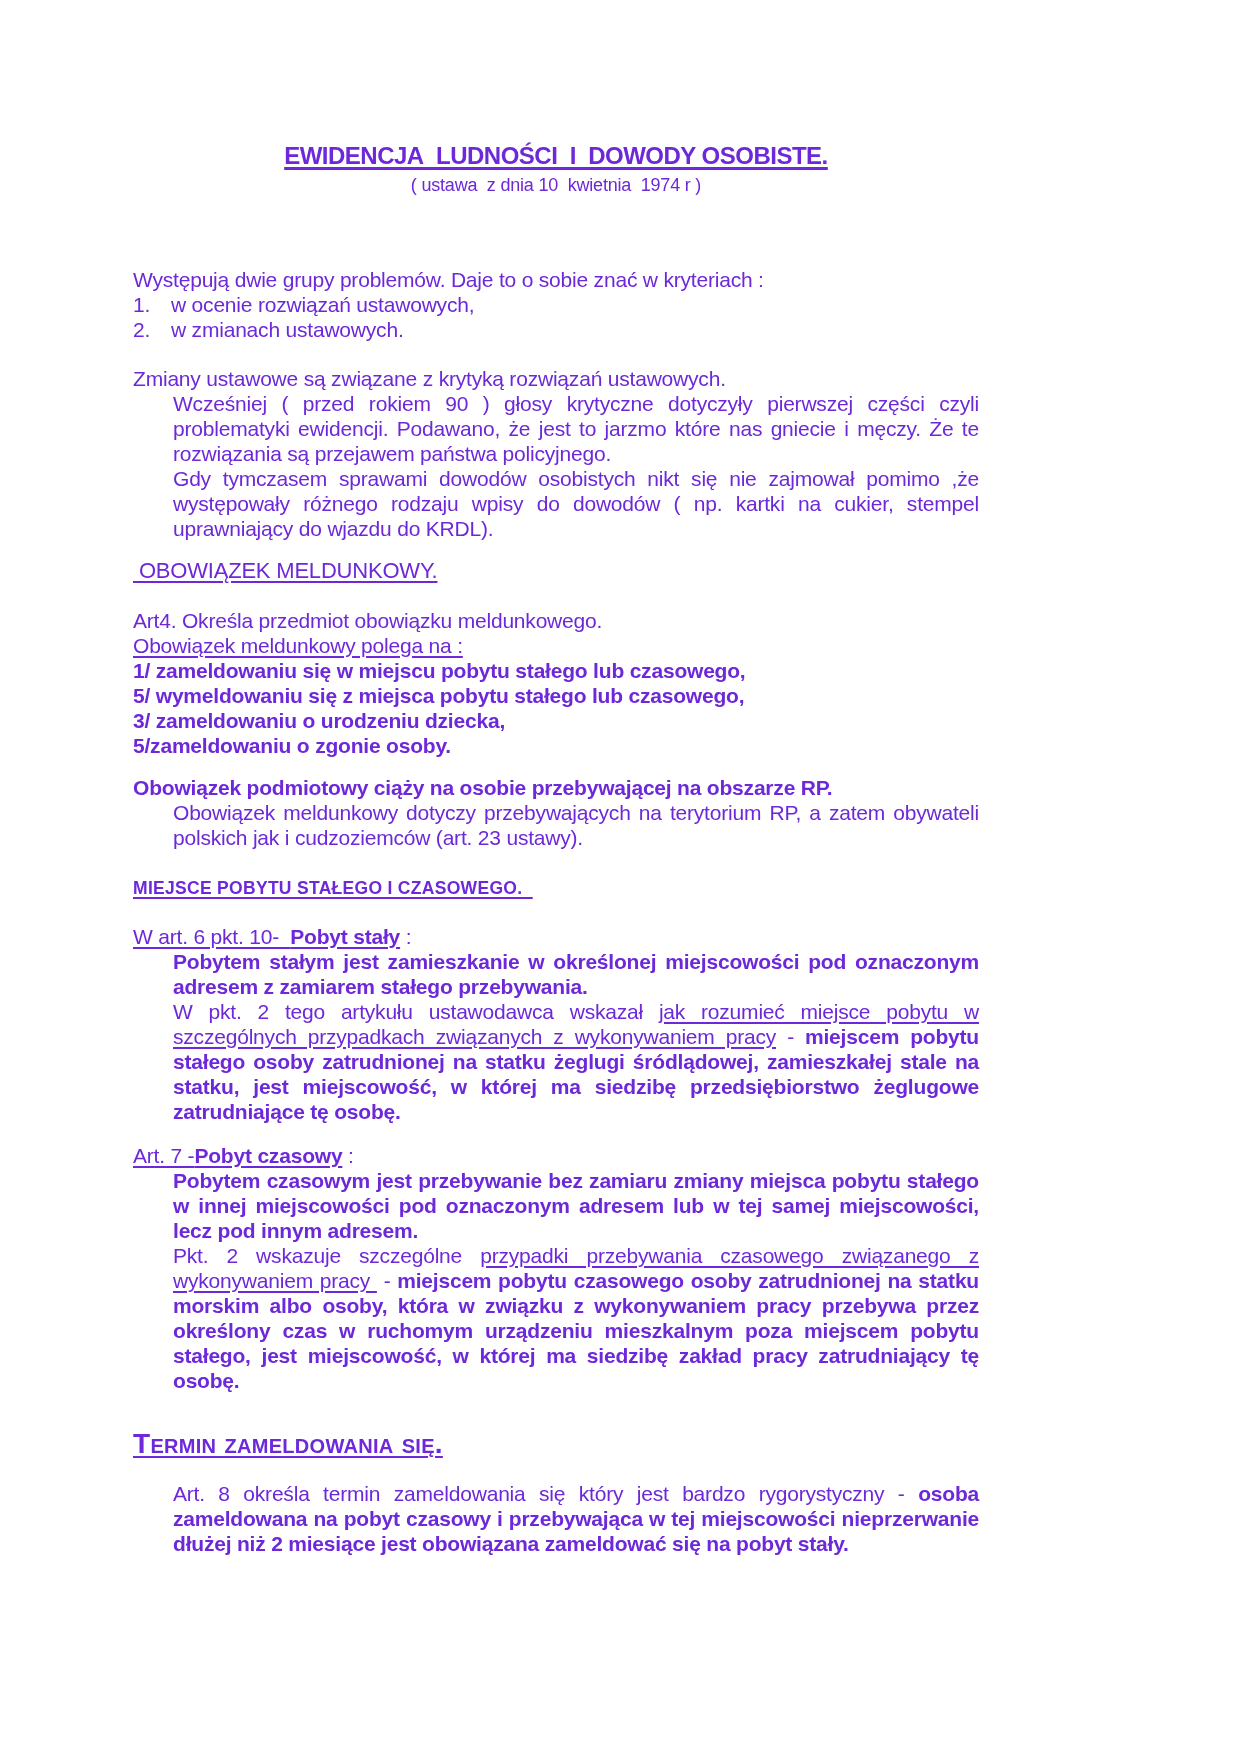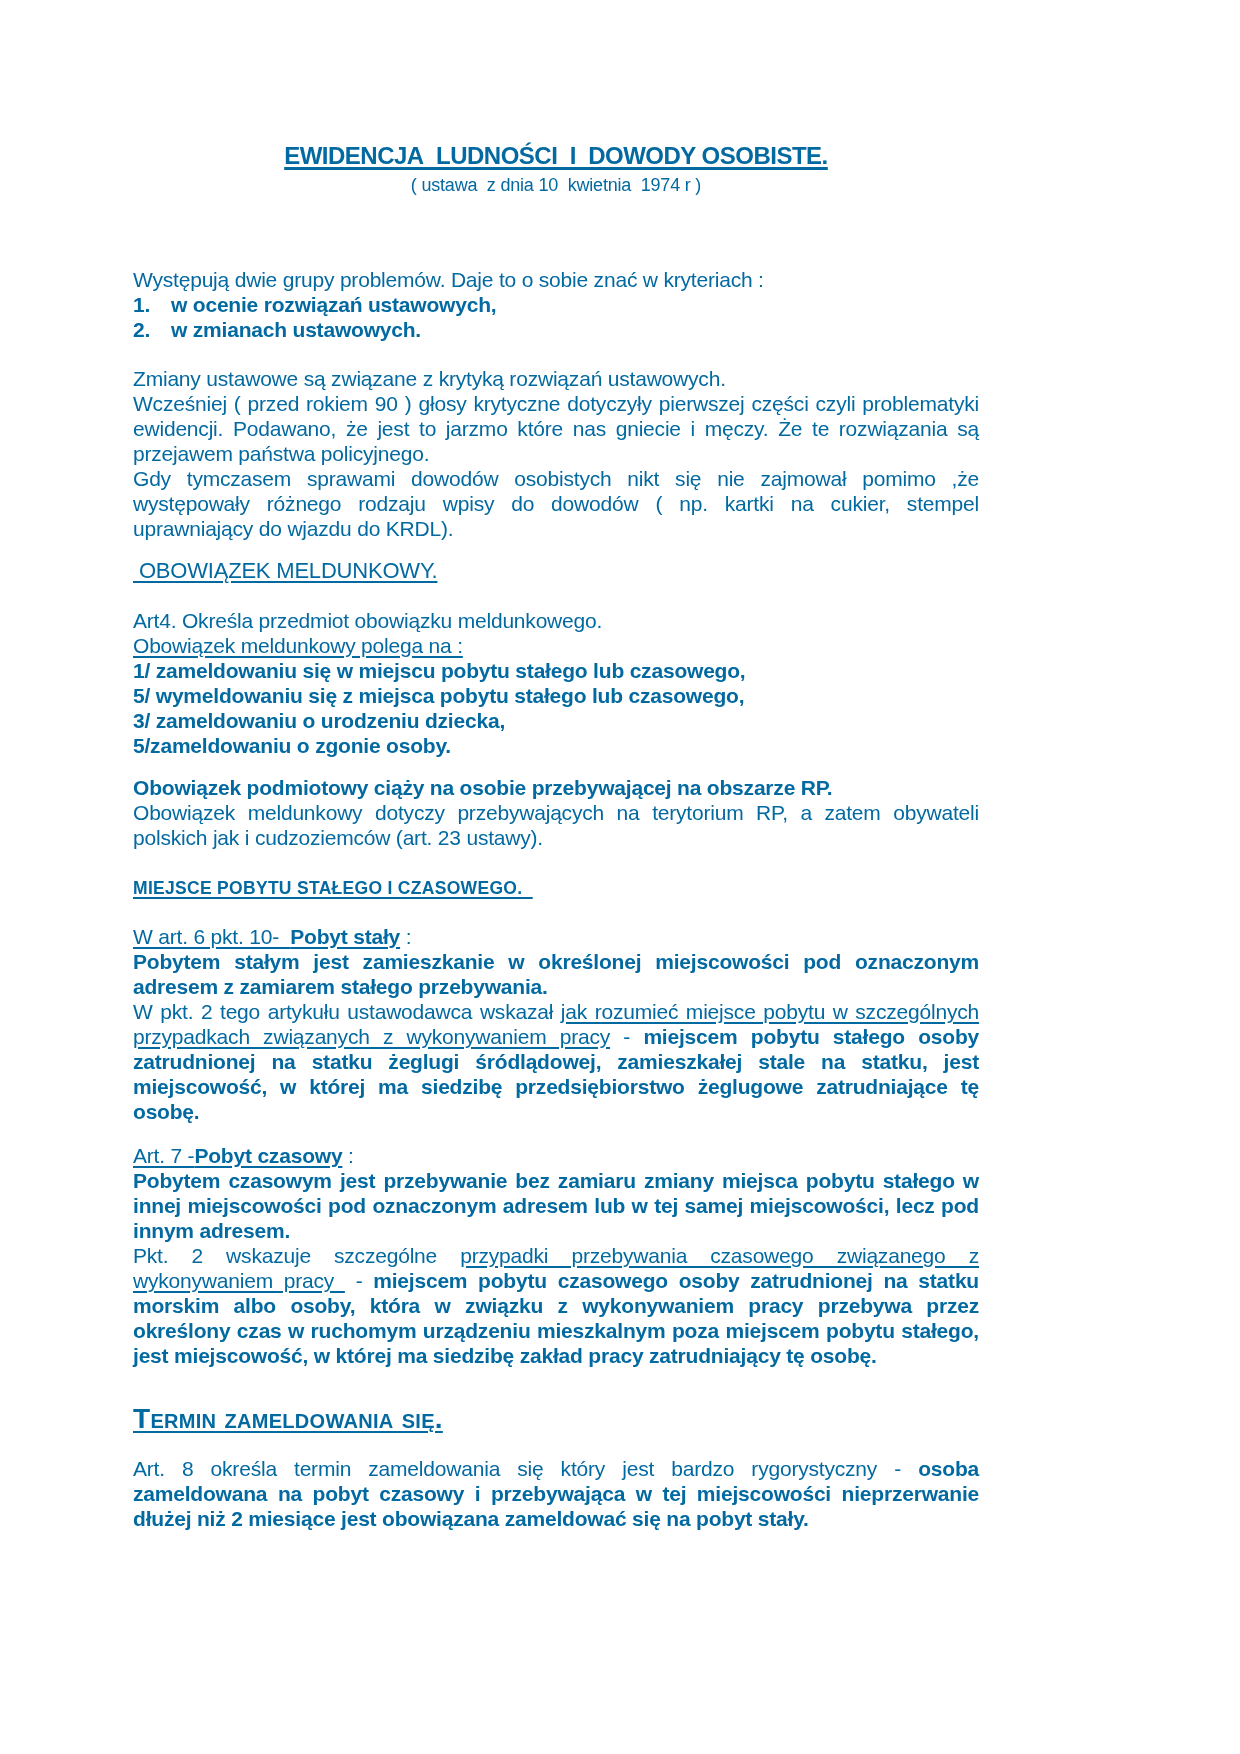--- a/index.html
+++ b/index.html
@@ -1,36 +1,36 @@
 <!DOCTYPE html>
 <html><head>
 <meta charset="utf-8">
 <style>
   html, body { margin: 0; padding: 0; background: #ffffff; }
   .page {
     position: relative;
     width: 1240px;
     height: 1754px;
     background: #ffffff;
-    color: #0369a1;
+    color: #6d28d9;
     font-family: "Liberation Sans", sans-serif;
     overflow: hidden;
   }
   .content {
     position: absolute;
     left: 133px;
     top: 0;
     width: 846px;
     font-size: 21px;
     line-height: 25px;
     letter-spacing: -0.2px;
   }
   p { margin: 0; }
   .center { text-align: center; }
-  .j { text-align: justify; }
+  .j { text-align: justify; margin-left: 40px; }
   .b { font-weight: bold; }
   .u { text-decoration: underline; text-underline-offset: 3px; }
   .pre { white-space: pre-wrap; }
 
   .title {
     margin-top: 141px;
     font-size: 24px;
     line-height: 30px;
     font-weight: bold;
     letter-spacing: -0.5px;
@@ -44,21 +44,21 @@
   .h-miejsce .u { text-decoration-thickness: 2px; }
   .h-termin {
     font-size: 28px;
     line-height: 26px;
     font-weight: bold;
     font-variant: small-caps;
     letter-spacing: 0.3px;
   }
   .h-termin .u { text-decoration-thickness: 2px; }
 
-  .oli { font-weight: bold; }
+  .oli { font-weight: normal; }
   .oli .num { display: inline-block; width: 38px; }
 
   .g-intro { margin-top: 68px; }
   .g17 { margin-top: 17px; }
   .g19 { margin-top: 19px; }
   .g24 { margin-top: 24px; }
   .g26 { margin-top: 26px; }
   .g38 { margin-top: 38px; }
 </style>
 </head>

